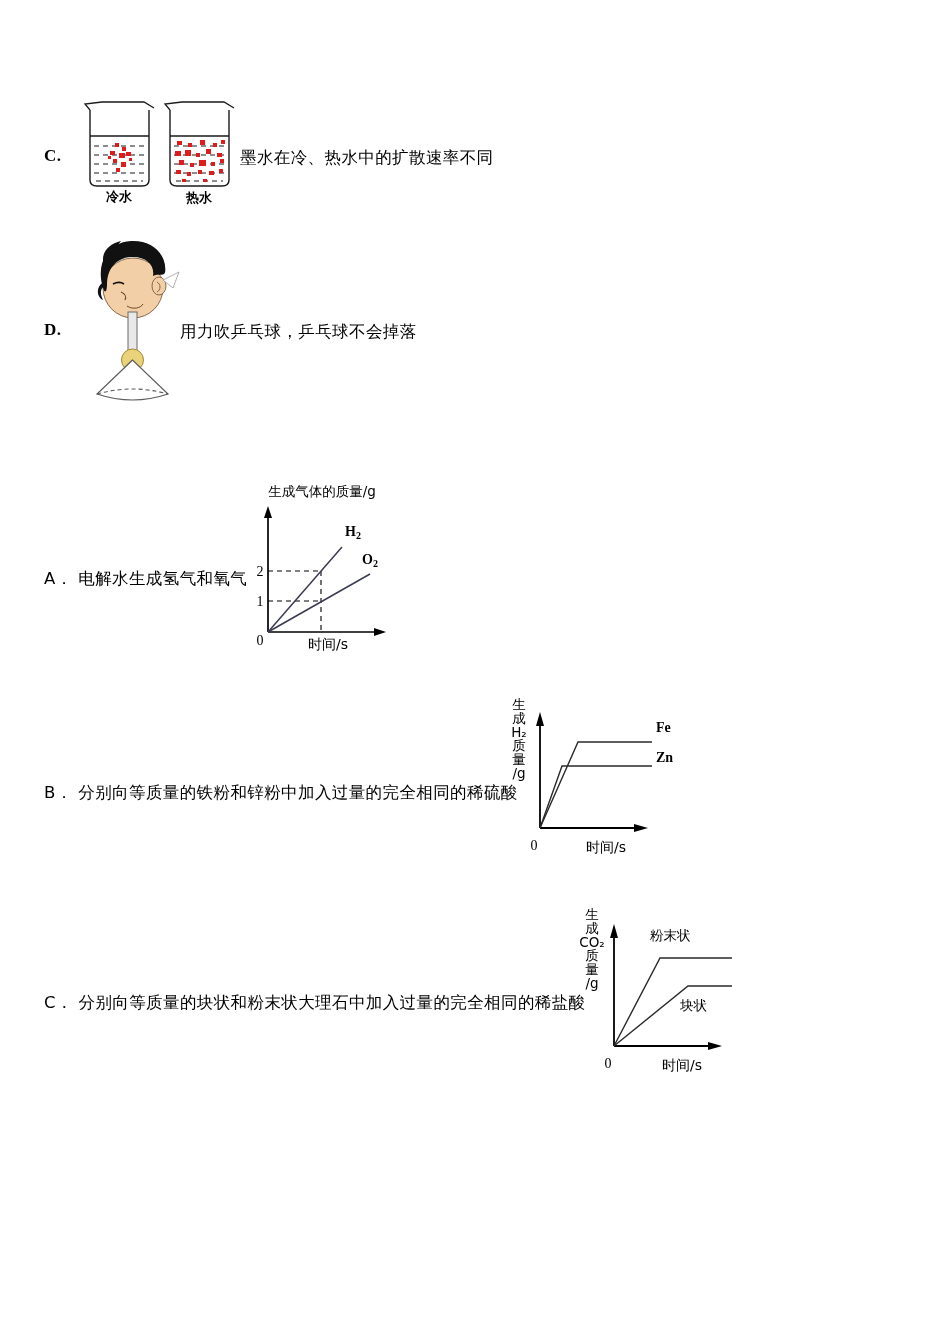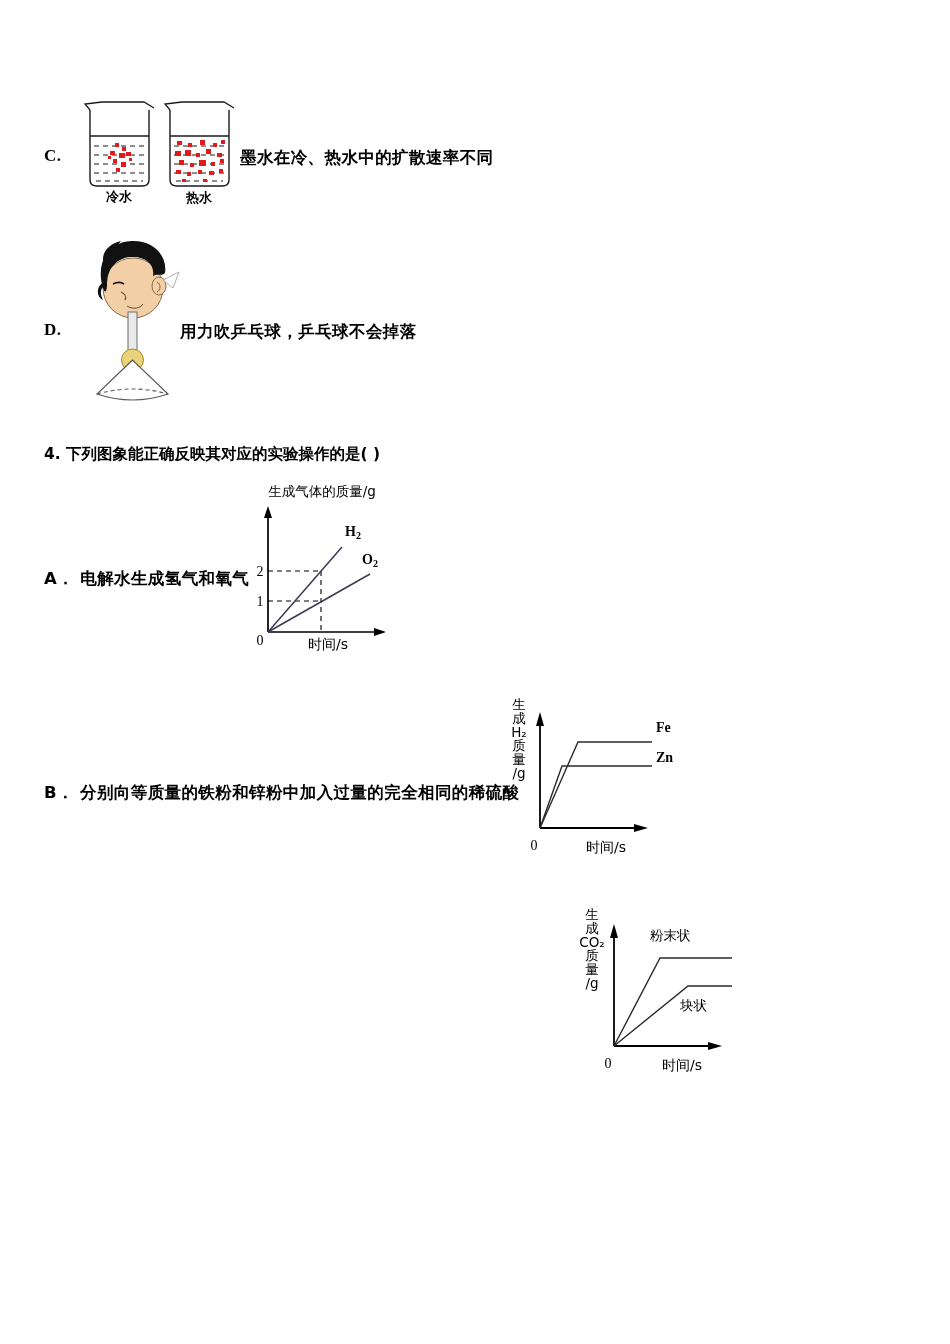--- a/index.html
+++ b/index.html
@@ -24,21 +24,21 @@
   .abs { position: absolute; }
 
   .opt-letter {
     font-family: "Liberation Serif", serif;
     font-weight: bold;
     font-size: 17px;
     letter-spacing: 0.5px;
   }
   .cn-bold {
     font-family: "DejaVu Sans", "Liberation Sans", sans-serif;
-    font-weight: bold;
+    font-weight: normal;
     font-size: 16.5px;
     letter-spacing: 0.4px;
     white-space: nowrap;
     text-align: center;
   }
   .cn-caption {
     font-family: "DejaVu Sans", "Liberation Sans", sans-serif;
     font-weight: bold;
     font-size: 15px;
     white-space: nowrap;
@@ -182,24 +182,20 @@
         <rect x="43" y="76" width="9" height="48" fill="#e9e9e9" stroke="#6b6b6b" stroke-width="1"></rect>
         <ellipse cx="47.5" cy="124" rx="11" ry="11" fill="#e8d27a" stroke="#a8862e" stroke-width="1"></ellipse>
         <path d="M47.5,124 L12,158 Q47.5,170 83,158 Z" fill="#ffffff" stroke="#5a5a5a" stroke-width="1.2"></path>
         <path d="M12,158 Q47.5,148 83,158" fill="none" stroke="#5a5a5a" stroke-width="1.1" stroke-dasharray="4,3"></path>
       </g>
     </svg>
   </div>
 
   <div class="abs cn-bold" style="left:180px; top:321px;">用力吹乒乓球，乒乓球不会掉落</div>
 
-  <div class="abs q-text" style="left:44px; top:444px;">
-    <span>4.</span>
-    <span>下列图象能正确反映其对应的实验操作的是(  )</span>
-  </div>
 
   <div class="abs cn-bold" style="left:44px; top:568px;">
     <span>A．</span>
     <span>电解水生成氢气和氧气</span>
   </div>
 
   <div class="abs" style="left:246px; top:484px;text-align:center;">
     <svg width="150" height="165" viewBox="0 0 150 165">
 
       <text x="76" y="12" text-anchor="middle" class="axis-cn" style="font-size:13.5px">生成气体的质量/g</text>
@@ -256,20 +252,24 @@
       <path d="M10,128 L48,42 L122,42" fill="none" stroke="#2a2a2a" stroke-width="1.4"></path>
 
       <path d="M10,128 L32,66 L122,66" fill="none" stroke="#2a2a2a" stroke-width="1.4"></path>
       <text x="126" y="32" class="ser-label">Fe</text>
       <text x="126" y="62" class="ser-label">Zn</text>
       <text x="4" y="150" text-anchor="middle" class="num-label">0</text>
       <text x="76" y="152" text-anchor="middle" class="axis-cn">时间/s</text>
     </svg>
   </div>
 
+  <div class="abs cn-bold" style="left:44px; top:992px;">
+    <span>C．</span>
+    <span>分别向等质量的块状和粉末状大理石中加入过量的完全相同的稀盐酸</span>
+  </div>
 
   <div class="abs vstack" style="left:578px; top:908px; width:28px;">
     <span>生</span>
     <span>成</span>
     <span>CO₂</span>
     <span>质</span>
     <span>量</span>
     <span>/g</span>
   </div>
 

